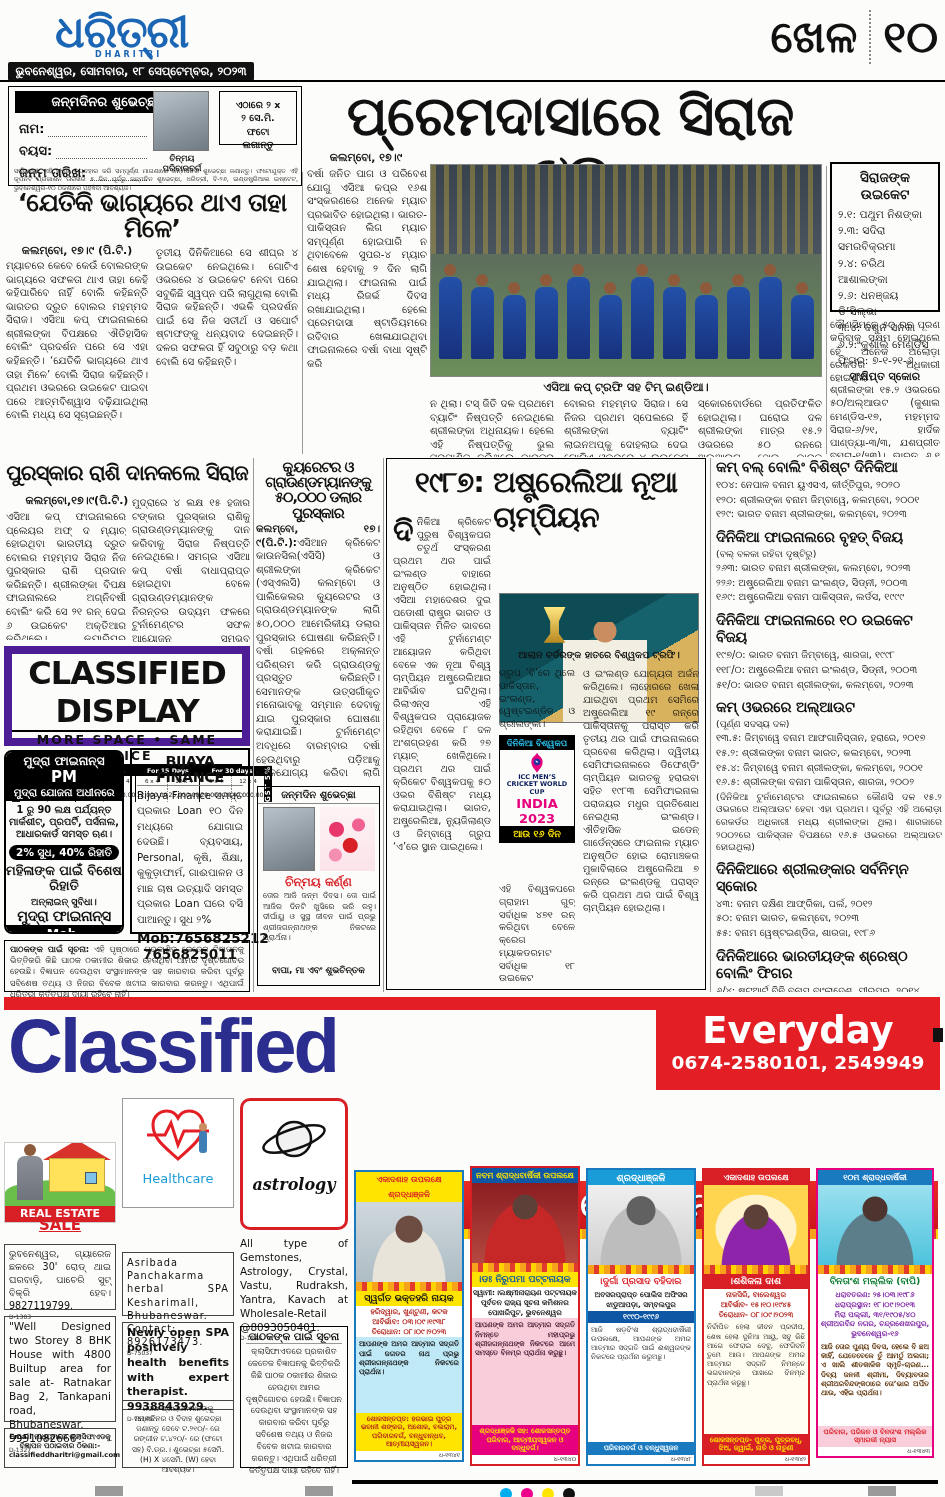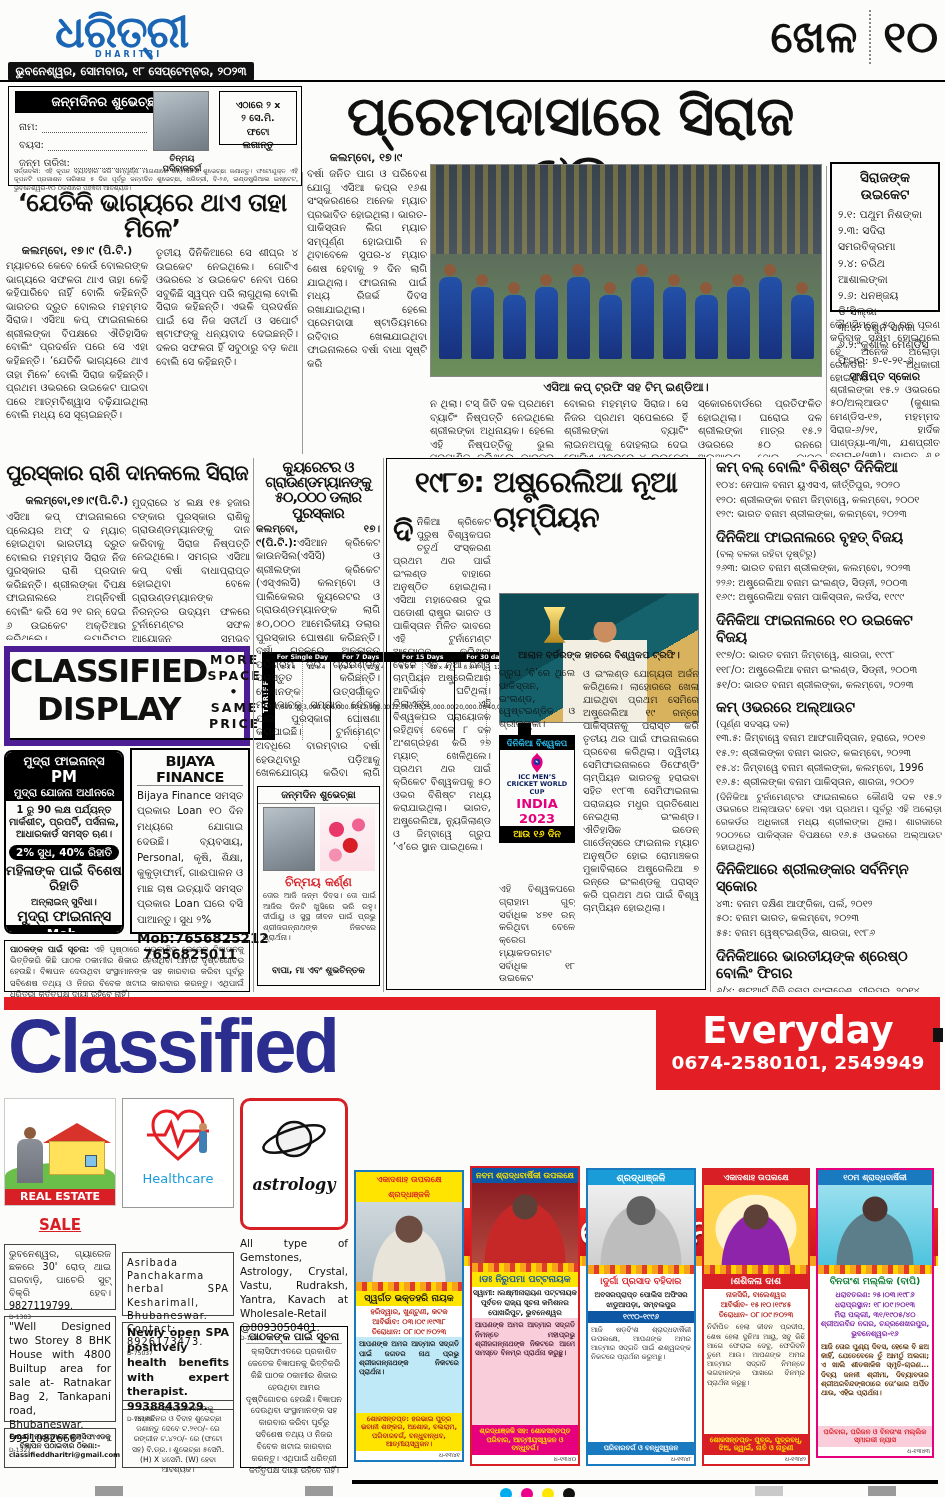--- a/index.html
+++ b/index.html
@@ -14,21 +14,21 @@
 .rule{background:#000}
 
 #logo{font-size:44px;font-weight:bold;color:#1b65b5;letter-spacing:-1px}
 #logo-sub{font-size:8px;color:#1b65b5;letter-spacing:3px;font-weight:bold}
 #datebox{background:#111;color:#fff;font-size:11.5px;font-weight:bold;text-align:center;line-height:19px;border-radius:2px}
 #pagebox{display:flex;align-items:center;justify-content:flex-end;font-size:44px;font-weight:bold}
 #pagebox .div{border-left:2px dotted #888;height:54px;margin:0 12px}
 
 #bday{border:1.5px solid #000}
 #bday .hd{background:#000;color:#fff;font-weight:bold;font-size:13px;text-align:center;line-height:22px}
-.fieldrow{display:flex;align-items:flex-end;font-size:10px;font-weight:normal;margin-bottom:6px}
+.fieldrow{display:flex;align-items:flex-end;font-size:13px;font-weight:bold;margin-bottom:6px}
 .fieldrow .dots{flex:1;border-bottom:1.5px dotted #555;margin-left:4px;height:10px}
 .ph{background:linear-gradient(160deg,#b9c2c9,#8f9aa3 55%,#6f7a83);border:1px solid #777}
 #stickbox{border:1.5px solid #000;font-size:9.5px;font-weight:bold;text-align:center;padding:6px 12px;line-height:1.4}
 .fineprint{font-size:6.4px;line-height:1.3;text-align:justify;color:#222}
 
 .head-xl{font-weight:bold;letter-spacing:-1px;line-height:1.05}
 .dateline{font-weight:bold;font-size:11px;text-align:center}
 .body-col{font-size:10.2px;line-height:1.33;text-align:justify}
 
 #photo-team{border:1px solid #888;background:linear-gradient(#49545f 0,#49545f 40%,#5d6d5d 40%,#6b8f5a 100%);overflow:hidden}
@@ -37,21 +37,21 @@
 #photo-team .players{position:absolute;bottom:8%;left:0;right:0;display:flex;justify-content:center;gap:9px;align-items:flex-end}
 .pl{width:23px;height:72px;background:linear-gradient(#2350a8,#17317d);border-radius:8px 8px 2px 2px;position:relative}
 .pl::before{content:'';position:absolute;top:-13px;left:5px;width:12px;height:12px;border-radius:50%;background:#8d5a3b}
 .pl:nth-child(odd){height:82px}.pl:nth-child(3n){height:64px}
 .caption{font-weight:bold;font-size:11.5px;text-align:center}
 
 #wbox{border:2px solid #000;padding:5px 6px}
 #wbox .t{font-weight:bold;font-size:13.5px;text-align:center;margin-bottom:4px}
 .wk-item{font-size:10.8px;line-height:1.5}
 
-#cdbox{border:6px solid #4c1d95;display:flex;flex-direction:row}
+#cdbox{border:8px solid #4c1d95;display:flex;flex-direction:column}
 #cd-title{font-size:32px;font-weight:bold;text-align:center;letter-spacing:-1px;line-height:38px;border-bottom:2px solid #000;transform-origin:center}
 #cd-band{font-size:12.5px;font-weight:bold;text-align:center;line-height:16px;border-bottom:2px solid #000;letter-spacing:2px}
 #cd-mid{display:flex;flex:1}
 .vband{width:13px;background:#000;color:#fff;font-size:7px;font-weight:bold;writing-mode:vertical-rl;transform:rotate(180deg);text-align:center;letter-spacing:1px}
 #cd-grid{flex:1;display:flex}
 .cd-col{flex:1;border-right:1px solid #000;display:flex;flex-direction:column}
 .cd-col:last-child{border-right:none}
 .cd-period{background:#000;color:#fff;font-size:6.3px;font-weight:bold;text-align:center;line-height:10px}
 .cd-row{display:flex;flex:1}
 .cd-size,.cd-price{flex:1;font-size:5.6px;text-align:center;border-right:1px dotted #888;line-height:10px}
@@ -394,41 +394,41 @@
       <div class="st-i">୨୨୬: ଅଷ୍ଟ୍ରେଲିଆ ବନାମ ଇଂଲଣ୍ଡ, ସିଡ୍ନୀ, ୨୦୦୩</div>
       <div class="st-i">୧୬୯: ଅଷ୍ଟ୍ରେଲିଆ ବନାମ ପାକିସ୍ତାନ, ଲର୍ଡସ, ୧୯୯୯</div>
       <div class="st-h">ଦିନିକିଆ ଫାଇନାଲରେ ୧୦ ଉଇକେଟ ବିଜୟ</div>
       <div class="st-i">୧୯୭/୦: ଭାରତ ବନାମ ଜିମ୍ବାୱେ, ଶାରଜା, ୧୯୯୮</div>
       <div class="st-i">୧୧୮/୦: ଅଷ୍ଟ୍ରେଲିଆ ବନାମ ଇଂଲଣ୍ଡ, ସିଡ୍ନୀ, ୨୦୦୩</div>
       <div class="st-i">୫୧/୦: ଭାରତ ବନାମ ଶ୍ରୀଲଙ୍କା, କଲମ୍ବୋ, ୨୦୨୩</div>
       <div class="st-h">କମ୍ ଓଭରରେ ଅଲ୍‌ଆଉଟ</div>
       <div class="st-n">(ପୂର୍ଣ୍ଣ ସଦସ୍ୟ ଦଳ)</div>
       <div class="st-i">୧୩.୫: ଜିମ୍ବାୱେ ବନାମ ଆଫଗାନିସ୍ତାନ, ହରାରେ, ୨୦୧୭</div>
       <div class="st-i">୧୫.୨: ଶ୍ରୀଲଙ୍କା ବନାମ ଭାରତ, କଲମ୍ବୋ, ୨୦୨୩</div>
-      <div class="st-i">୧୫.୪: ଜିମ୍ବାୱେ ବନାମ ଶ୍ରୀଲଙ୍କା, କଲମ୍ବୋ, 1996</div>
+      <div class="st-i">୧୫.୪: ଜିମ୍ବାୱେ ବନାମ ଶ୍ରୀଲଙ୍କା, କଲମ୍ବୋ, ୨୦୦୧</div>
       <div class="st-i">୧୬.୫: ଶ୍ରୀଲଙ୍କା ବନାମ ପାକିସ୍ତାନ, ଶାରଜା, ୨୦୦୨</div>
       <div class="st-f">(ଦିନିକିଆ ଟୁର୍ନାମେଣ୍ଟର ଫାଇନାଲରେ କୌଣସି ଦଳ ୧୫.୨ ଓଭରରେ ଅଲ୍‌ଆଉଟ ହେବା ଏହା ପ୍ରଥମ। ପୂର୍ବରୁ ଏହି ଅଲୋଡ଼ା ରେକର୍ଡର ଅଧିକାରୀ ମଧ୍ୟ ଶ୍ରୀଲଙ୍କା ଥିଲା। ଶାରଜାରେ ୨୦୦୨ରେ ପାକିସ୍ତାନ ବିପକ୍ଷରେ ୧୬.୫ ଓଭରରେ ଅଲ୍‌ଆଉଟ ହୋଇଥିଲା)</div>
       <div class="st-h">ଦିନିକିଆରେ ଶ୍ରୀଲଙ୍କାର ସର୍ବନିମ୍ନ ସ୍କୋର</div>
       <div class="st-i">୪୩: ବନାମ ଦକ୍ଷିଣ ଆଫ୍ରିକା, ପର୍ଲ, ୨୦୧୨</div>
       <div class="st-i">୫୦: ବନାମ ଭାରତ, କଲମ୍ବୋ, ୨୦୨୩</div>
       <div class="st-i">୫୫: ବନାମ ୱେଷ୍ଟଇଣ୍ଡିଜ, ଶାରଜା, ୧୯୮୬</div>
       <div class="st-h">ଦିନିକିଆରେ ଭାରତୀୟଙ୍କ ଶ୍ରେଷ୍ଠ ବୋଲିଂ ଫିଗର</div>
       <div class="st-i">୬/୪: ଷ୍ଟୁଆର୍ଟ ବିନି ବନାମ ବାଂଲାଦେଶ, ମୀରପୁର, ୨୦୧୪</div>
     </div>
 
   <div class="abs" id="cl-redbar" style="left:4px;top:997px;width:936px;height:13px"></div>
   <div class="abs" style="left:8px;top:1008px;width:648px;height:80px">
     <div id="cl-word">Classified</div>
   </div>
   <div class="abs" id="cl-right" style="left:656px;top:1010px;width:284px;height:80px">
     <div class="ev">Everyday</div>
     <div class="ph2">0674-2580101, 2549949</div>
   </div>
 
-  <div class="abs" id="re-img" style="left:4px;top:1098px;width:112px;height:108px">
+  <div class="abs" id="re-img" style="left:4px;top:1142px;width:112px;height:81px">
     <div class="grass"></div>
     <div class="roof"></div>
     <div class="hbody"></div>
     <div class="win"></div>
     <div class="lady"></div>
     <div class="band">REAL ESTATE</div>
   </div>
   <div class="abs" id="re-sale" style="left:4px;top:1216px;width:112px">SALE</div>
   <div class="abs adbox" style="left:4px;top:1244px;width:112px;height:66px">
     <div class="j" style="font-size:9.6px;line-height:1.35">ଭୁବନେଶ୍ୱର, ଗ୍ୟାରେଜ ଛକରେ 30' ରୋଡ୍ ଥାଇ ଘରବାଡ଼ି, ପାଚେରି ସୁଟ୍ ବିକ୍ରି ହେବ। 9827119799.</div>

